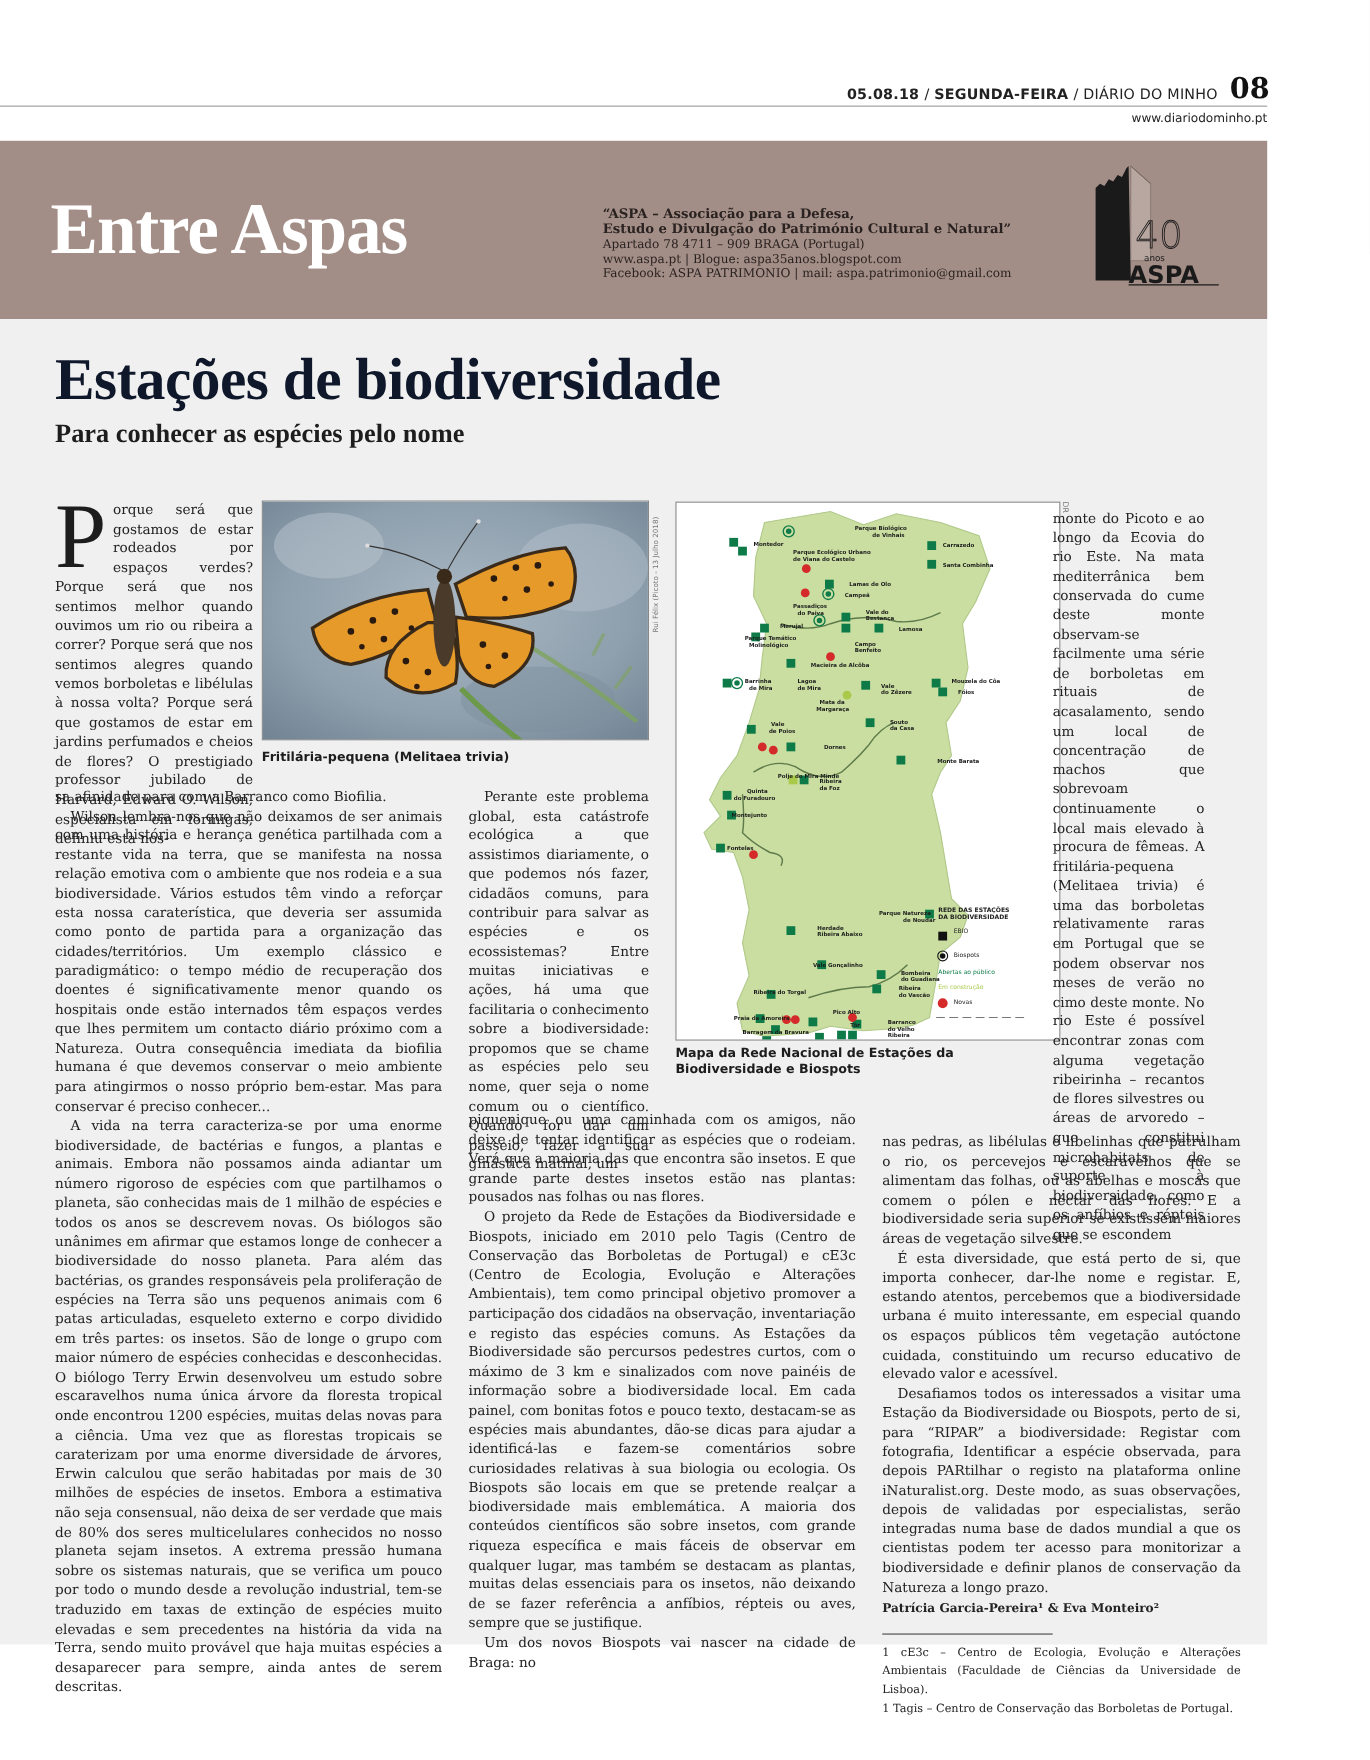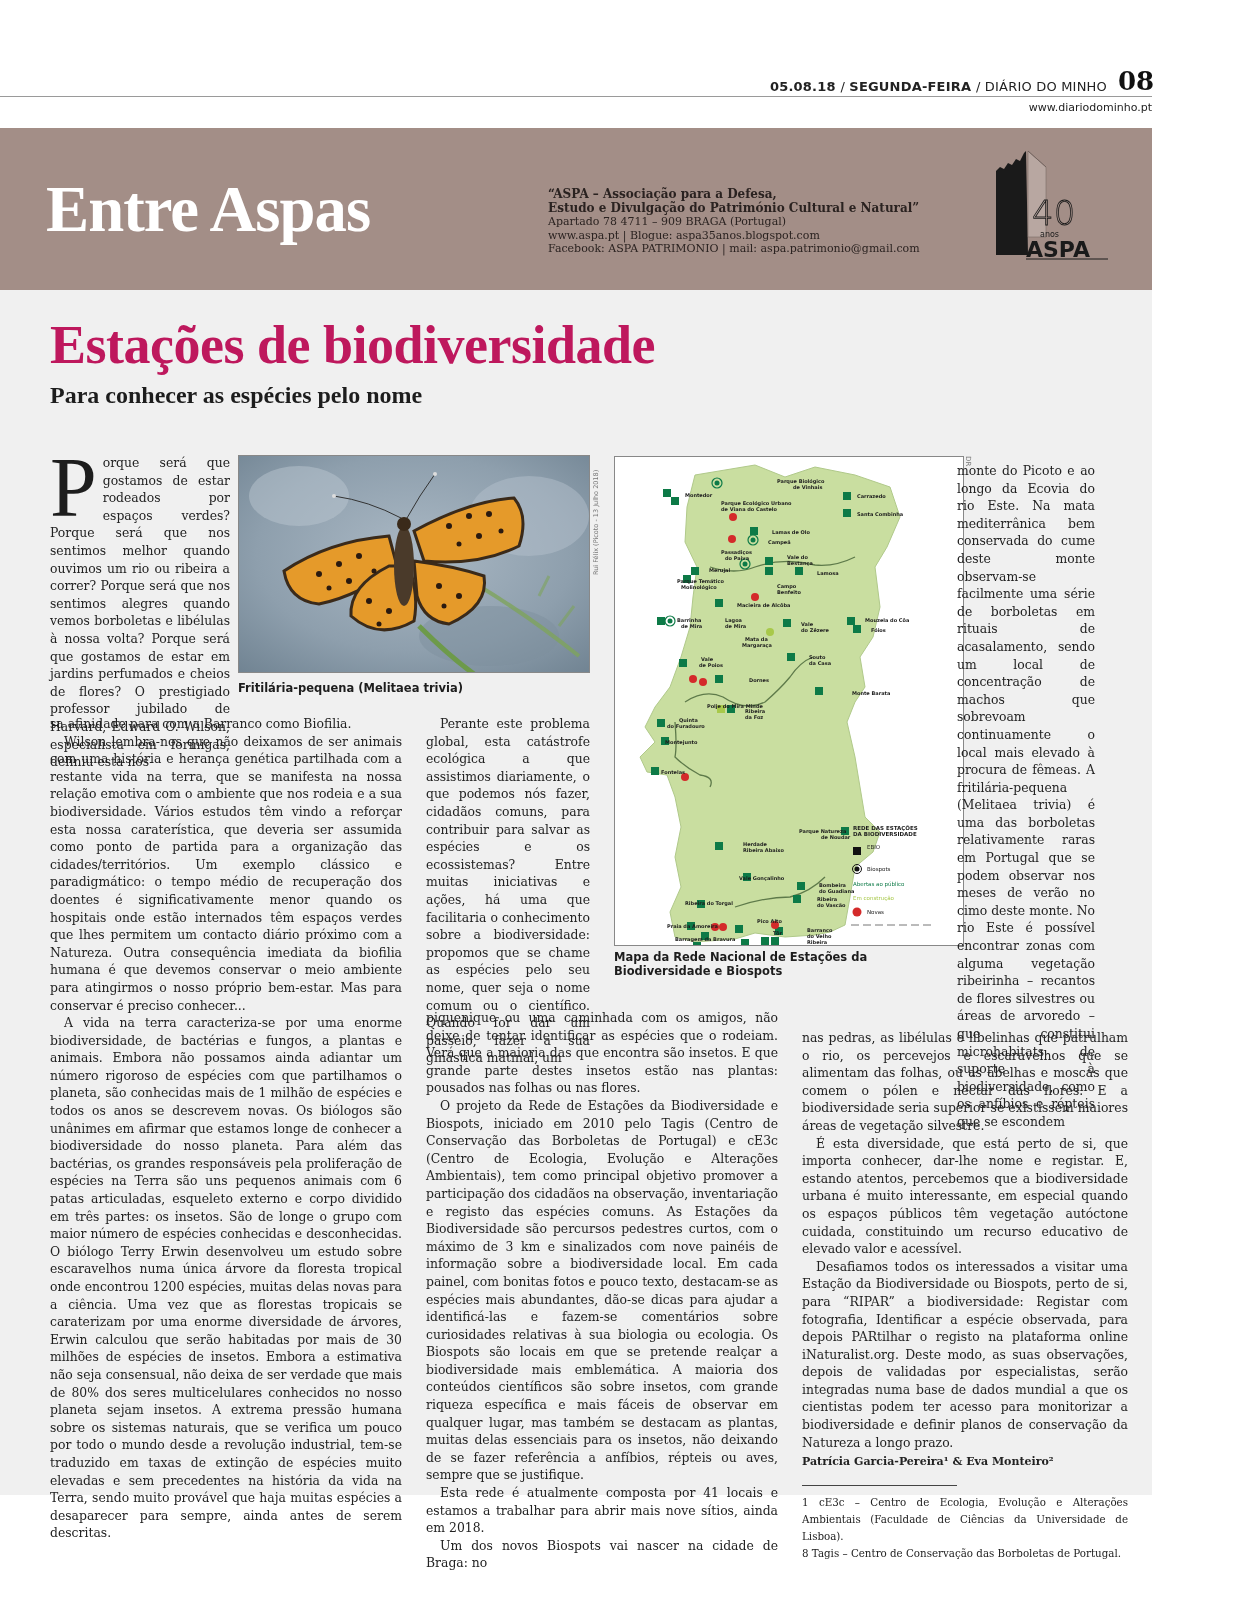--- a/index.html
+++ b/index.html
@@ -16,21 +16,21 @@
   
   .band { position: absolute; left: 0; top: 128px; width: 1152px; height: 162px; background: #a38e87; }
   .band-title { position: absolute; left: 46px; top: 176px; font-family: "Liberation Serif", serif; font-weight: bold; font-size: 66px; color: #ffffff; letter-spacing: -1px; line-height: 1; transform: scaleX(0.98); transform-origin: left; }
   .aspa-info { position: absolute; left: 548px; top: 188px; font-family: "DejaVu Serif", serif; font-size: 11px; line-height: 13.5px; color: #2a2220; }
   .aspa-info .b { font-weight: bold; font-size: 12px; }
   .aspa-logo { position: absolute; left: 990px; top: 145px; width: 125px; height: 120px; }
 
   
   .content-bg { position: absolute; left: 0; top: 290px; width: 1152px; height: 1205px; background: #f0f0f0; }
 
-  .headline { position: absolute; left: 50px; top: 318px; font-family: "Liberation Serif", serif; font-weight: bold; font-size: 54px; color: #be185d; letter-spacing: -0.5px; line-height: 1; }
+  .headline { position: absolute; left: 50px; top: 318px; font-family: "Liberation Serif", serif; font-weight: bold; font-size: 54px; color: #0f172a; letter-spacing: -0.5px; line-height: 1; }
   .subhead { position: absolute; left: 50px; top: 383px; font-family: "Liberation Serif", serif; font-weight: bold; font-size: 24px; color: #1d1d1d; line-height: 1; }
 
   .body-text { font-family: "DejaVu Serif", serif; font-size: 12.4px; line-height: 17.6px; color: #222; text-align: justify; hyphens: auto; }
   .body-text p { text-indent: 14px; }
   .body-text p.noindent { text-indent: 0; }
 
   .col1-top { position: absolute; left: 50px; top: 454px; width: 180px; }
   .dropcap { float: left; font-family: "Liberation Serif", serif; font-size: 84px; line-height: 64px; margin: 2px 6px 0 0; color: #1d1d1d; font-weight: normal; }
   .col1-bottom { position: absolute; left: 50px; top: 715px; width: 352px; }
 
@@ -312,31 +312,30 @@
       <div class="map-label" style="left: 192px; top: 488px;">de Alportel</div>
       <div class="map-label" style="left: 138px; top: 488px;">Ribeira de</div>
     </div>
 </div>
 <div class="map-credit">DR</div>
 <div class="map-caption">Mapa da Rede Nacional de Estações da Biodiversidade e Biospots</div>
 
 <div class="mid-wide body-text">
   <p class="noindent">piquenique ou uma caminhada com os amigos, não deixe de tentar identificar as espécies que o rodeiam. Verá que a maioria das que encontra são insetos. E que grande parte destes insetos estão nas plantas: pousados nas folhas ou nas flores.</p>
   <p>O projeto da Rede de Estações da Biodiversidade e Biospots, iniciado em 2010 pelo Tagis (Centro de Conservação das Borboletas de Portugal) e cE3c (Centro de Ecologia, Evolução e Alterações Ambientais), tem como principal objetivo promover a participação dos cidadãos na observação, inventariação e registo das espécies comuns. As Estações da Biodiversidade são percursos pedestres curtos, com o máximo de 3 km e sinalizados com nove painéis de informação sobre a biodiversidade local. Em cada painel, com bonitas fotos e pouco texto, destacam-se as espécies mais abundantes, dão-se dicas para ajudar a identificá-las e fazem-se comentários sobre curiosidades relativas à sua biologia ou ecologia. Os Biospots são locais em que se pretende realçar a biodiversidade mais emblemática. A maioria dos conteúdos científicos são sobre insetos, com grande riqueza específica e mais fáceis de observar em qualquer lugar, mas também se destacam as plantas, muitas delas essenciais para os insetos, não deixando de se fazer referência a anfíbios, répteis ou aves, sempre que se justifique.</p>
-  <p>Esta rede é atualmente composta por 41 locais e estamos a trabalhar para abrir mais nove sítios, ainda em 2018.</p>
   <p>Um dos novos Biospots vai nascer na cidade de Braga: no</p>
 </div>
 
 <div class="col4-top body-text">
   <p class="noindent">monte do Picoto e ao longo da Ecovia do rio Este. Na mata mediterrânica bem conservada do cume deste monte observam-se facilmente uma série de borboletas em rituais de acasalamento, sendo um local de concentração de machos que sobrevoam continuamente o local mais elevado à procura de fêmeas. A fritilária-pequena (Melitaea trivia) é uma das borboletas relativamente raras em Portugal que se podem observar nos meses de verão no cimo deste monte. No rio Este é possível encontrar zonas com alguma vegetação ribeirinha –  recantos de flores silvestres ou áreas de arvoredo – que constitui microhabitats de suporte à biodiversidade, como os anfíbios e répteis que se escondem</p>
 </div>
 
 <div class="col4-bottom body-text">
   <p class="noindent">nas pedras, as libélulas e libelinhas que patrulham o rio, os percevejos e escaravelhos que se alimentam das folhas, ou as abelhas e moscas que comem o pólen e néctar das flores. E a biodiversidade seria superior se existissem maiores áreas de vegetação silvestre.</p>
   <p>É esta diversidade, que está perto de si, que importa conhecer, dar-lhe nome e registar. E, estando atentos, percebemos que a biodiversidade urbana é muito interessante, em especial quando os espaços públicos têm vegetação autóctone cuidada, constituindo um recurso educativo de elevado valor e acessível.</p>
   <p>Desafiamos todos os interessados a visitar uma Estação da Biodiversidade ou Biospots, perto de si, para “RIPAR” a biodiversidade: Registar com fotografia, Identificar a espécie observada, para depois PARtilhar o registo na plataforma online iNaturalist.org. Deste modo, as suas observações, depois de validadas por especialistas, serão integradas numa base de dados mundial a que os cientistas podem ter acesso para monitorizar a biodiversidade e definir planos de conservação da Natureza a longo prazo.</p>
   <div class="byline">Patrícia Garcia-Pereira¹ &amp; Eva Monteiro²</div>
   <div class="fn-rule"></div>
   <div class="footnotes">
     <div>1 cE3c – Centro de Ecologia, Evolução e Alterações Ambientais (Faculdade de Ciências da Universidade de Lisboa).</div>
-    <div>8 Tagis – Centro de Conservação das Borboletas de Portugal.</div>
+    <div>1 Tagis – Centro de Conservação das Borboletas de Portugal.</div>
   </div>
 </div>
 
 </body></html>

